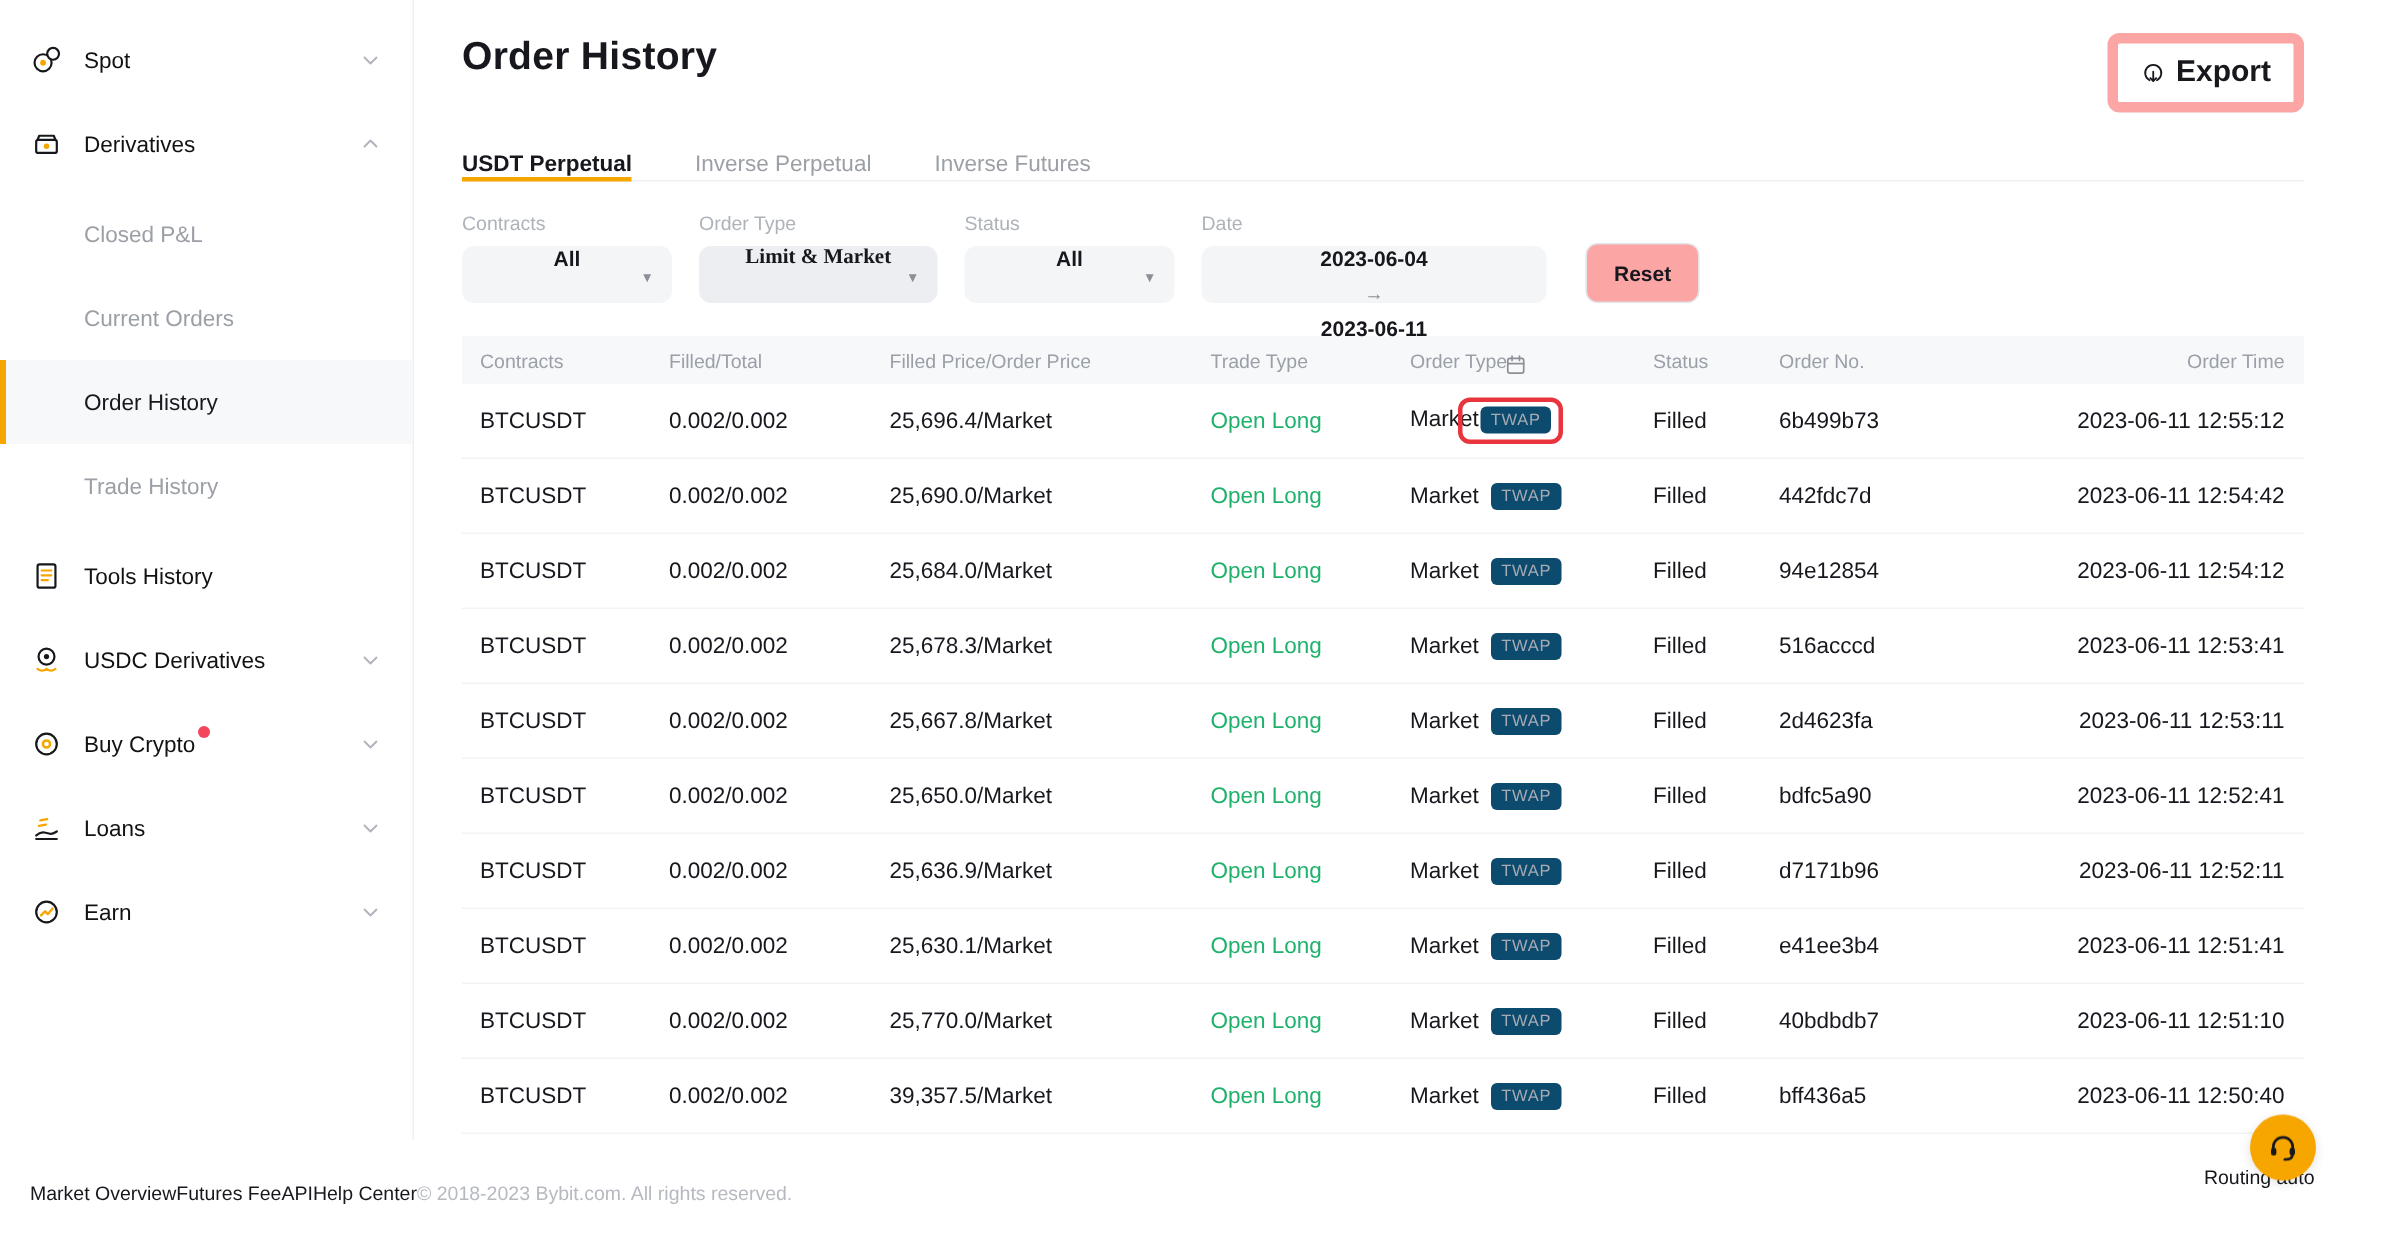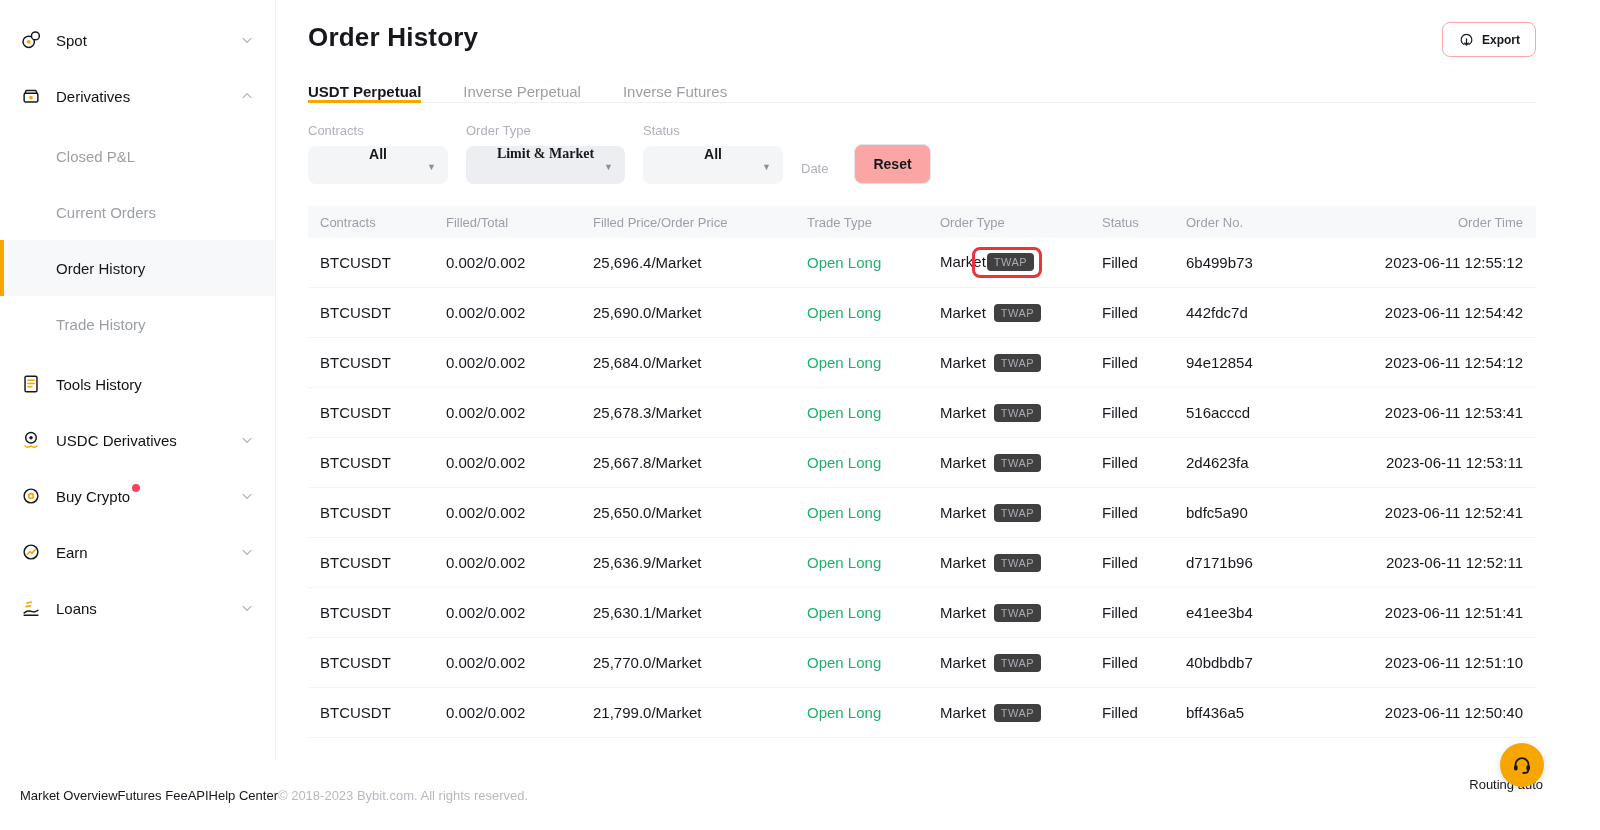--- a/index.html
+++ b/index.html
@@ -22,22 +22,22 @@
   .side-sub.active::before { content:""; position:absolute; left:0; top:0; bottom:0;
               width:4px; background:#f7a600; }
   .red-dot { position:absolute; top:-4px; right:-10px; width:8px; height:8px;
              border-radius:50%; background:#f5455c; }
 
   
   .main { flex:1; padding:0 64px 0 32px; min-width:0; }
   .main-header { display:flex; align-items:flex-start; justify-content:space-between;
                  padding-top:22px; }
   .page-title { font-size:26px; font-weight:700; letter-spacing:.2px; }
-  .export-btn { display:flex; align-items:center; gap:7px; border:1px solid #fca5a5;
-                background:#fff; border-radius:8px; padding:8px 15px; font-size:12px;
+  .export-btn { display:flex; align-items:center; gap:7px; border:7px solid #fca5a5;
+                background:#fff; border-radius:8px; padding:8px 15px; font-size:20px;
                 font-weight:600; cursor:pointer; color:#17181e; }
 
   .tabs { display:flex; gap:42px; margin-top:26px; border-bottom:1px solid #eef0f2; }
   .tab { font-size:15px; color:#9b9fa6; cursor:pointer;
          border-bottom:3px solid transparent; margin-bottom:-1px; }
   .tab.active { color:#17181e; font-weight:700; border-bottom-color:#f7a600; }
 
   .filters { display:flex; margin-top:20px; gap:18px; align-items:flex-end; }
   .filter-group .flabel { font-size:13px; color:#aeb2b9; margin-bottom:8px; }
   .select { height:38px; background:#f4f5f7; border-radius:8px; display:flex;
@@ -59,21 +59,21 @@
   .tgrid { display:grid;
            grid-template-columns:126px 147px 214px 133px 162px 84px 194px minmax(0,1fr);
            align-items:center; }
   .thead { background:#f7f8fa; height:32px; font-size:13px; color:#9ba0a8; }
   .thead > div { padding-left:12px; }
   .thead > div:last-child { text-align:right; padding-right:13px; }
   .trow { height:50px; font-size:15px; border-bottom:1px solid #f2f3f5; }
   .trow > div { padding-left:12px; white-space:nowrap; }
   .trow > div:last-child { text-align:right; padding-right:13px; }
   .green { color:#20b26c; }
-  .twap-tag { display:inline-block; background:#404040; color:#a7abb3; font-size:11px;
+  .twap-tag { display:inline-block; background:#0c4a6e; color:#a7abb3; font-size:11px;
               letter-spacing:.5px; padding:3px 7px; border-radius:4px; margin-left:8px;
               vertical-align:1px;text-align:center; }
   .tag-wrap { display:inline-block; }
   .tag-wrap.highlighted { border:3px solid #e8343c; border-radius:8px;
               padding:3px 5px 4px 12px; margin-left:-14px; }
   .tag-wrap.highlighted .twap-tag { margin-left:0; }
 
   
   .footer { height:70px; flex:0 0 70px; display:flex; align-items:center;
             padding-left:20px; font-size:13px; }
@@ -168,41 +168,41 @@
       <span class="chev">
         <svg viewBox="0 0 24 24" fill="none">
             <path d="M6 9.5l6 6 6-6" stroke="#aeb3ba" stroke-width="1.8" stroke-linecap="round" stroke-linejoin="round"></path>
           </svg>
       </span>
     </div>
 
     <div class="side-item">
       <span class="ic">
         <svg viewBox="0 0 24 24" fill="none">
-            <circle cx="12" cy="12" r="7.5" stroke="#17181e" stroke-width="1.6"></circle>
-            <path d="M8 14.5l3-3 2 2 3.5-4" stroke="#f7a600" stroke-width="1.7" stroke-linecap="round" stroke-linejoin="round"></path>
-          </svg>
-      </span>
-      <span class="lbl">Earn</span>
-      <span class="chev">
-        <svg viewBox="0 0 24 24" fill="none">
-            <path d="M6 9.5l6 6 6-6" stroke="#aeb3ba" stroke-width="1.8" stroke-linecap="round" stroke-linejoin="round"></path>
-          </svg>
-      </span>
-    </div>
-
-    <div class="side-item">
-      <span class="ic">
-        <svg viewBox="0 0 24 24" fill="none">
             <path d="M4.5 17.5c2-2 4-2.6 6-2.2l4 .9c1.5.4 2.5-.2 5-1.7" stroke="#17181e" stroke-width="1.6" stroke-linecap="round"></path>
             <path d="M4.5 20h15" stroke="#17181e" stroke-width="1.6" stroke-linecap="round"></path>
             <path d="M6.5 10.5l5-1M7.5 6.5l5-1" stroke="#f7a600" stroke-width="1.7" stroke-linecap="round"></path>
           </svg>
       </span>
       <span class="lbl">Loans</span>
+      <span class="chev">
+        <svg viewBox="0 0 24 24" fill="none">
+            <path d="M6 9.5l6 6 6-6" stroke="#aeb3ba" stroke-width="1.8" stroke-linecap="round" stroke-linejoin="round"></path>
+          </svg>
+      </span>
+    </div>
+
+    <div class="side-item">
+      <span class="ic">
+        <svg viewBox="0 0 24 24" fill="none">
+            <circle cx="12" cy="12" r="7.5" stroke="#17181e" stroke-width="1.6"></circle>
+            <path d="M8 14.5l3-3 2 2 3.5-4" stroke="#f7a600" stroke-width="1.7" stroke-linecap="round" stroke-linejoin="round"></path>
+          </svg>
+      </span>
+      <span class="lbl">Earn</span>
       <span class="chev">
         <svg viewBox="0 0 24 24" fill="none">
             <path d="M6 9.5l6 6 6-6" stroke="#aeb3ba" stroke-width="1.8" stroke-linecap="round" stroke-linejoin="round"></path>
           </svg>
       </span>
     </div>
 
   </div>
 
   <div class="main">
@@ -243,20 +243,31 @@
       </div>
       <div class="filter-group">
         <div class="flabel">Status</div>
         <div class="select sel-status">
           <span>All</span>
           <span class="caret">▼</span>
         </div>
       </div>
       <div class="filter-group">
         <div class="flabel">Date</div>
+        <div class="select datepicker">
+          <span>2023-06-04</span>
+          <span class="arr">→</span>
+          <span>2023-06-11</span>
+          <span class="cal">
+            <svg viewBox="0 0 24 24" fill="none">
+                <rect x="4.5" y="5.5" width="15" height="14" rx="2" stroke="#8b9097" stroke-width="1.6"></rect>
+                <path d="M8.5 3.5v4M15.5 3.5v4M4.5 10.5h15" stroke="#8b9097" stroke-width="1.6" stroke-linecap="round"></path>
+              </svg>
+          </span>
+        </div>
       </div>
       <button class="reset-btn">Reset</button>
     </div>
 
     <div class="table">
       <div class="tgrid thead">
         <div>Contracts</div>
         <div>Filled/Total</div>
         <div>Filled Price/Order Price</div>
         <div>Trade Type</div>
@@ -361,21 +372,21 @@
     <div class="green">Open Long</div>
     <div><span>Market</span><span class="tag-wrap"><span class="twap-tag">TWAP</span></span></div>
     <div>Filled</div>
     <div>40bdbdb7</div>
     <div>2023-06-11 12:51:10</div>
   </div>
 
   <div class="tgrid trow">
     <div>BTCUSDT</div>
     <div>0.002/0.002</div>
-    <div>21,799.0/Market</div>
+    <div>39,357.5/Market</div>
     <div class="green">Open Long</div>
     <div><span>Market</span><span class="tag-wrap"><span class="twap-tag">TWAP</span></span></div>
     <div>Filled</div>
     <div>bff436a5</div>
     <div>2023-06-11 12:50:40</div>
   </div>
 </div>
     </div>
 
   </div>

